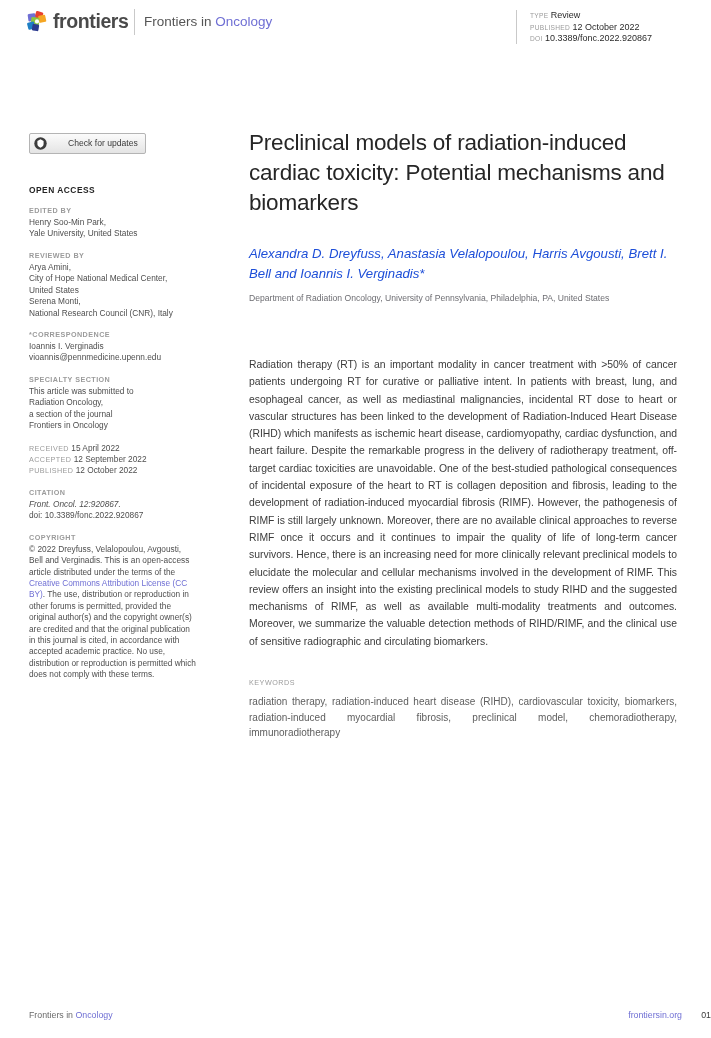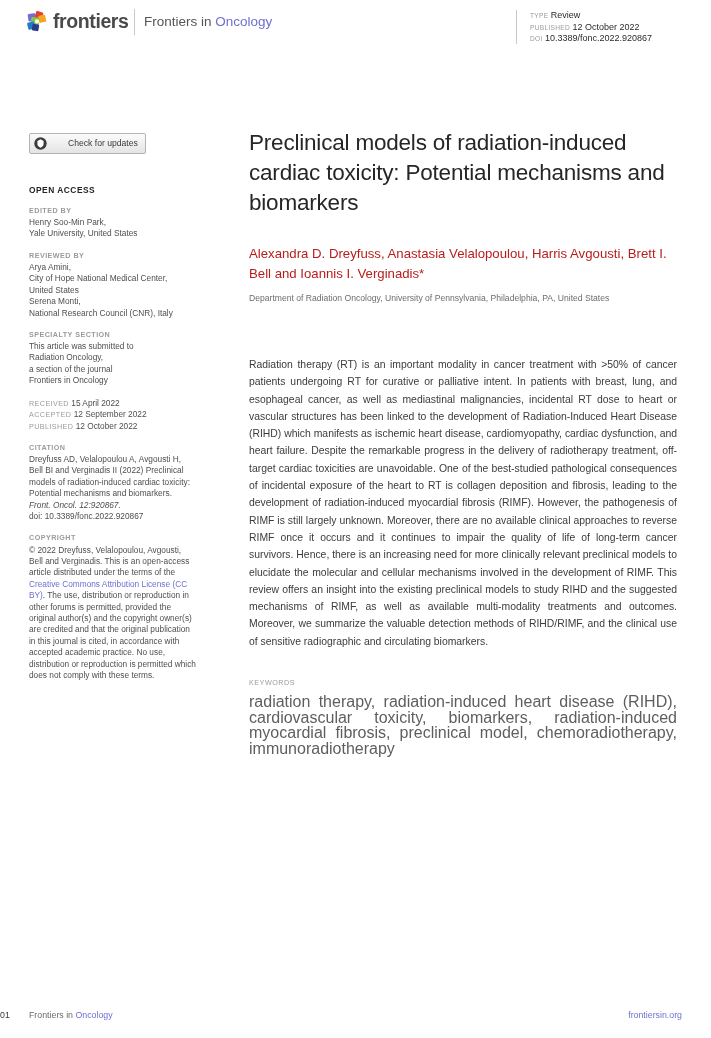--- a/index.html
+++ b/index.html
@@ -139,21 +139,22 @@
     font-size: 22.5px;
     line-height: 30px;
     font-weight: normal;
     color: #262626;
     letter-spacing: -0.2px;
   }
   .authors {
     margin: 26px 0 8px 0;
     font-size: 13.2px;
     line-height: 19.5px;
-    color: #b91c1c;
+    color: #1d4ed8;
+    font-style: italic;
   }
   .affiliation {
     margin: 9px 0 0 0;
     font-size: 8.6px;
     line-height: 12px;
     color: #6d6d72;
   }
   .abstract {
     margin: 52px 0 0 0;
     font-size: 10.4px;
@@ -164,21 +165,21 @@
   .kw-label {
     margin: 28px 0 7px 0;
     font-size: 7.2px;
     font-weight: normal;
     letter-spacing: 0.5px;
     color: #9b9b9b;
     text-transform: uppercase;
   }
   .keywords {
     margin: 0;
-    font-size: 16px;
+    font-size: 10px;
     line-height: 15.5px;
     color: #5e5e5e;
     text-align: justify;
   }
 
   
   .footer {
     position: absolute;
     left: 0; bottom: 14px;
     width: 711px;
@@ -189,21 +190,21 @@
     left: 29px; top: 0;
     font-size: 8.8px;
     color: #6b6b6b;
     white-space: nowrap;
   }
   .footer-left .accent { color: #6f6fd4; }
   .footer-center {
     position: absolute;
     left: 0; top: 0;
     width: 711px;
-    text-align: left;
+    text-align: right;
     font-size: 8.8px;
     color: #3a3a3a;
   }
   .footer-right {
     position: absolute;
     right: 29px; top: 0;
     font-size: 8.8px;
     color: #6f6fd4;
   }
 </style>
@@ -269,20 +270,25 @@
 
   <div class="blk">
     <div class="sec-label">REVIEWED BY</div>
     <p>Arya Amini,</p>
     <p>City of Hope National Medical Center,</p>
     <p>United States</p>
     <p>Serena Monti,</p>
     <p>National Research Council (CNR), Italy</p>
   </div>
 
+  <div class="blk">
+    <div class="sec-label">*CORRESPONDENCE</div>
+    <p>Ioannis I. Verginadis</p>
+    <p>vioannis@pennmedicine.upenn.edu</p>
+  </div>
 
   <div class="blk">
     <div class="sec-label">SPECIALTY SECTION</div>
     <p>This article was submitted to</p>
     <p>Radiation Oncology,</p>
     <p>a section of the journal</p>
     <p>Frontiers in Oncology</p>
   </div>
 
   <div class="blk">
@@ -295,21 +301,20 @@
       <span>12 September 2022</span>
     </p>
     <p class="kv">
       <span class="k">PUBLISHED</span>
       <span>12 October 2022</span>
     </p>
   </div>
 
   <div class="blk">
     <div class="sec-label">CITATION</div>
-    <p>Dreyfuss AD, Velalopoulou A, Avgousti H, Bell BI and Verginadis II (2022) Preclinical models of radiation-induced cardiac toxicity: Potential mechanisms and biomarkers.</p>
     <p class="italic">Front. Oncol. 12:920867.</p>
     <p>doi: 10.3389/fonc.2022.920867</p>
   </div>
 
   <div class="blk">
     <div class="sec-label">COPYRIGHT</div>
     <p><span>© 2022 Dreyfuss, Velalopoulou, Avgousti, Bell and Verginadis. This is an open-access article distributed under the terms of the </span><span class="lnk">Creative Commons Attribution License (CC BY)</span><span>. The use, distribution or reproduction in other forums is permitted, provided the original author(s) and the copyright owner(s) are credited and that the original publication in this journal is cited, in accordance with accepted academic practice. No use, distribution or reproduction is permitted which does not comply with these terms.</span></p>
   </div>
 </div>
 

